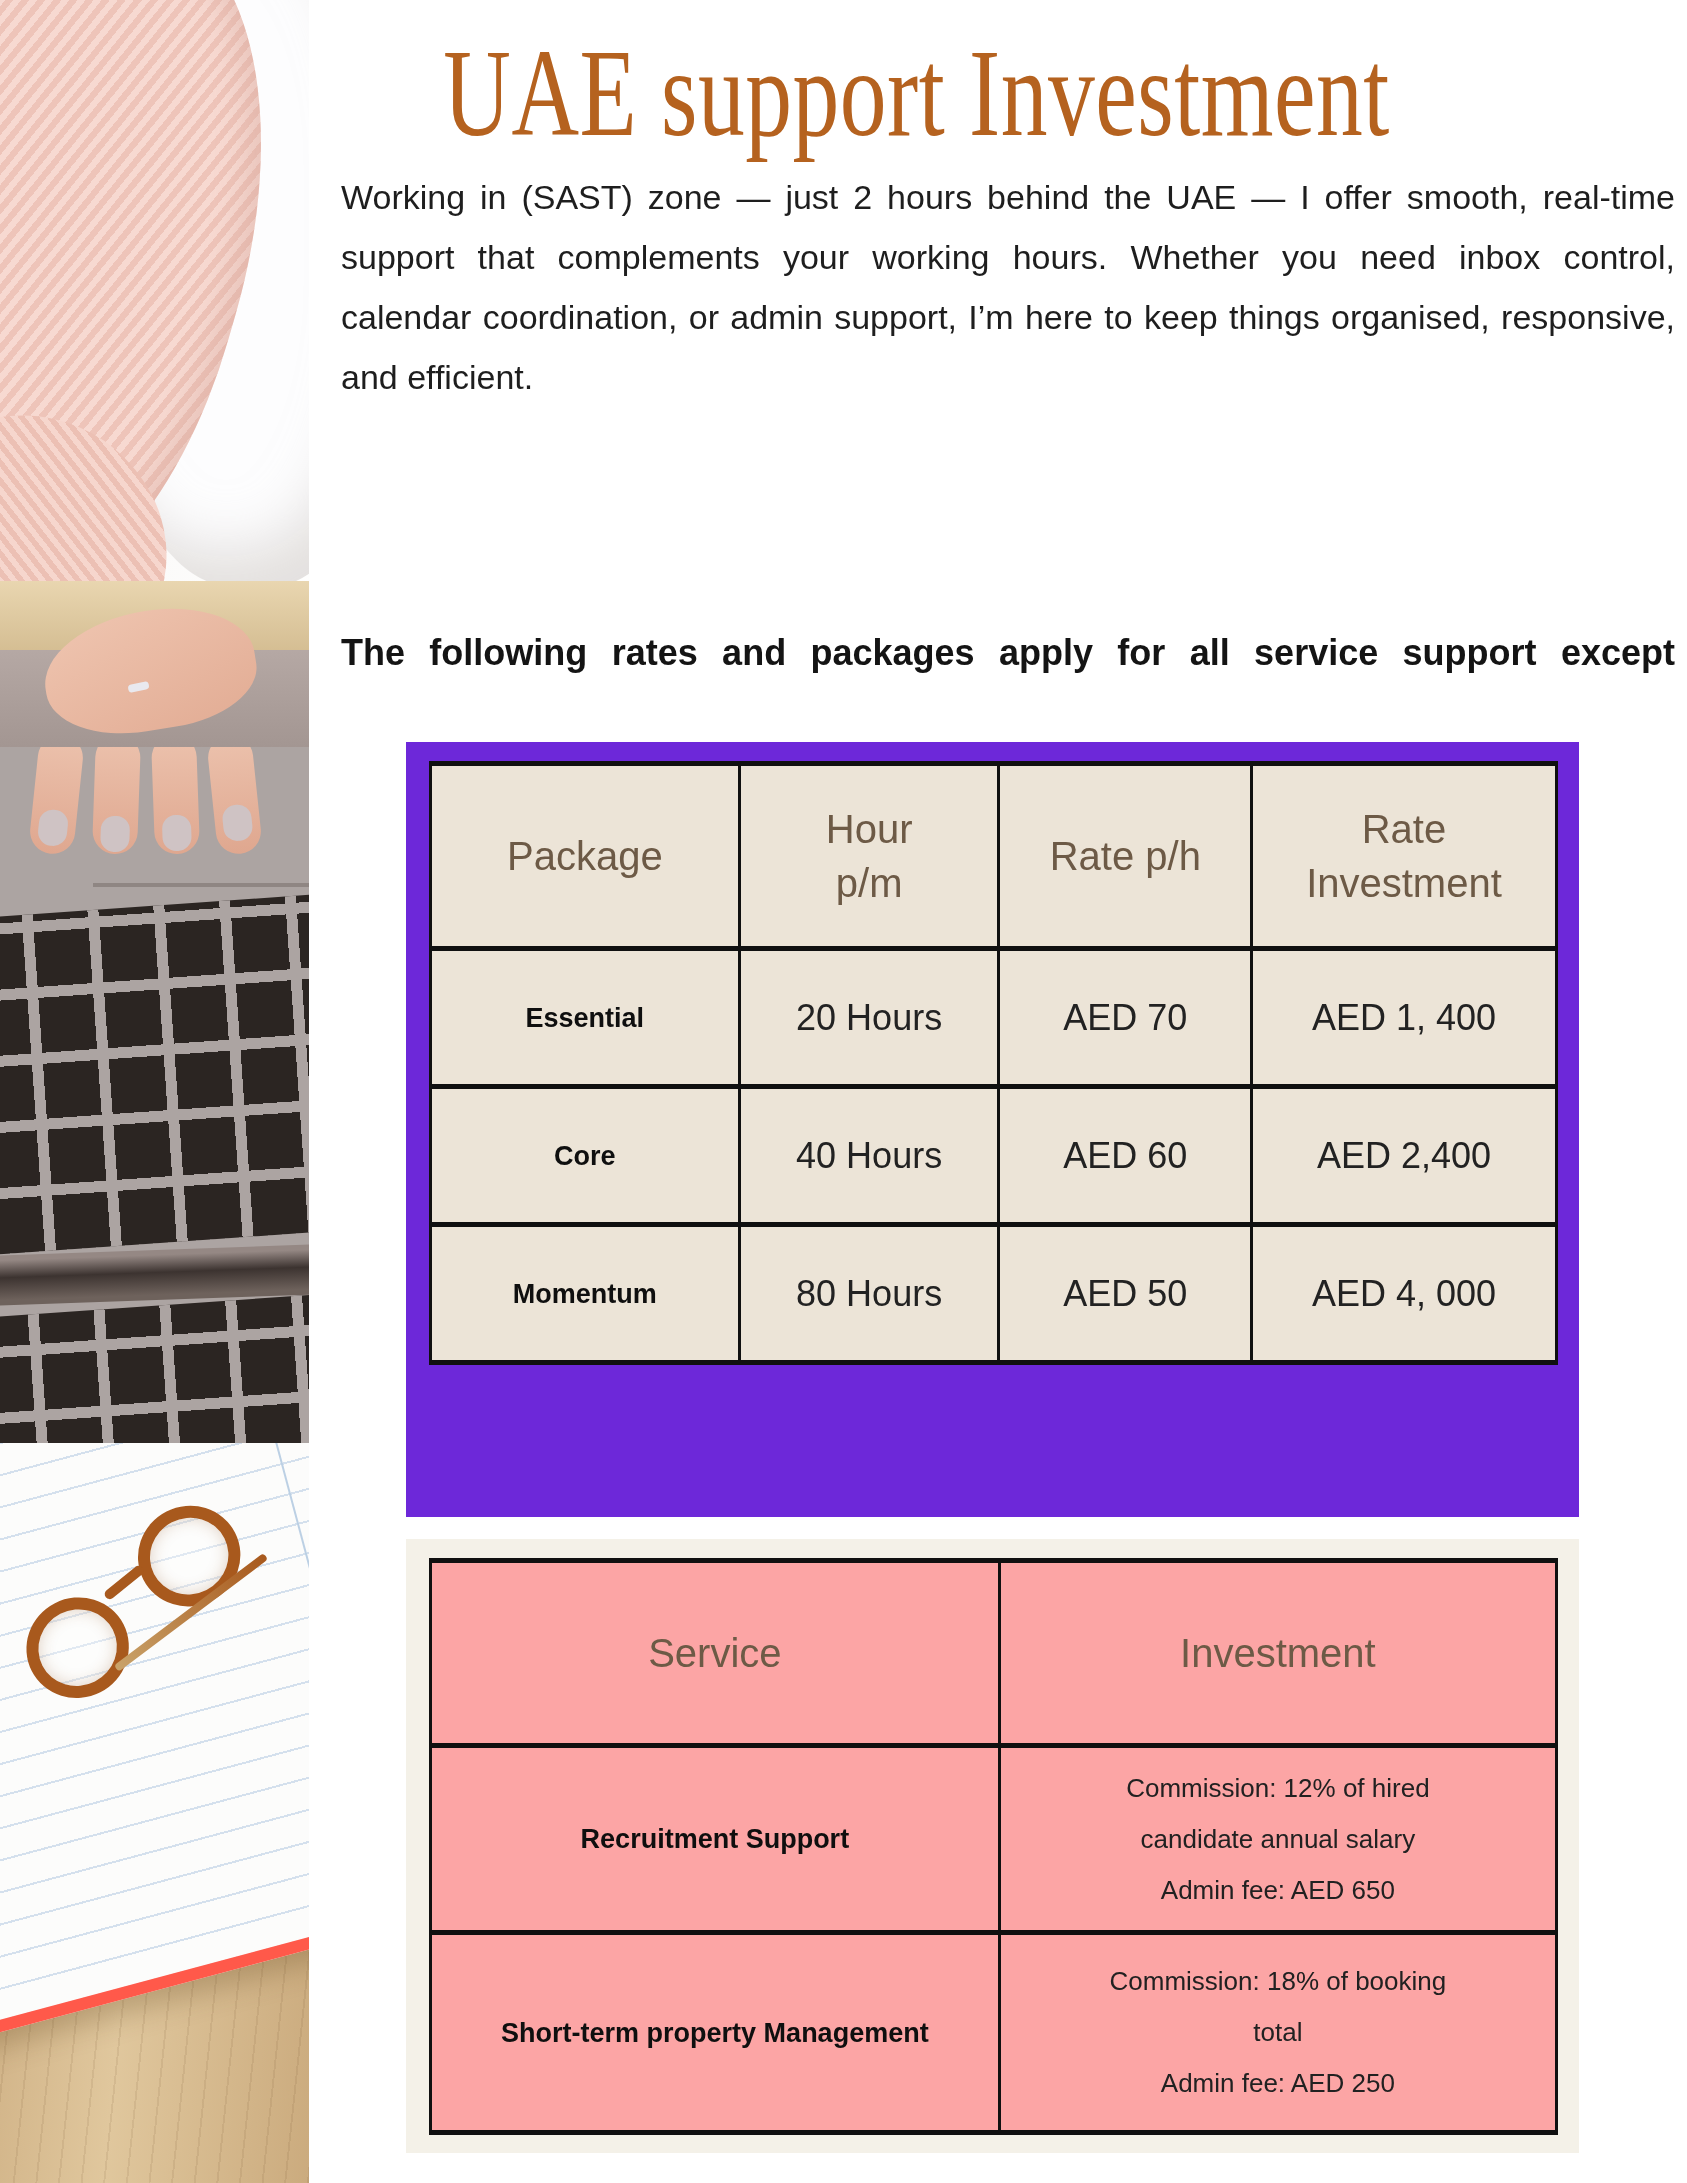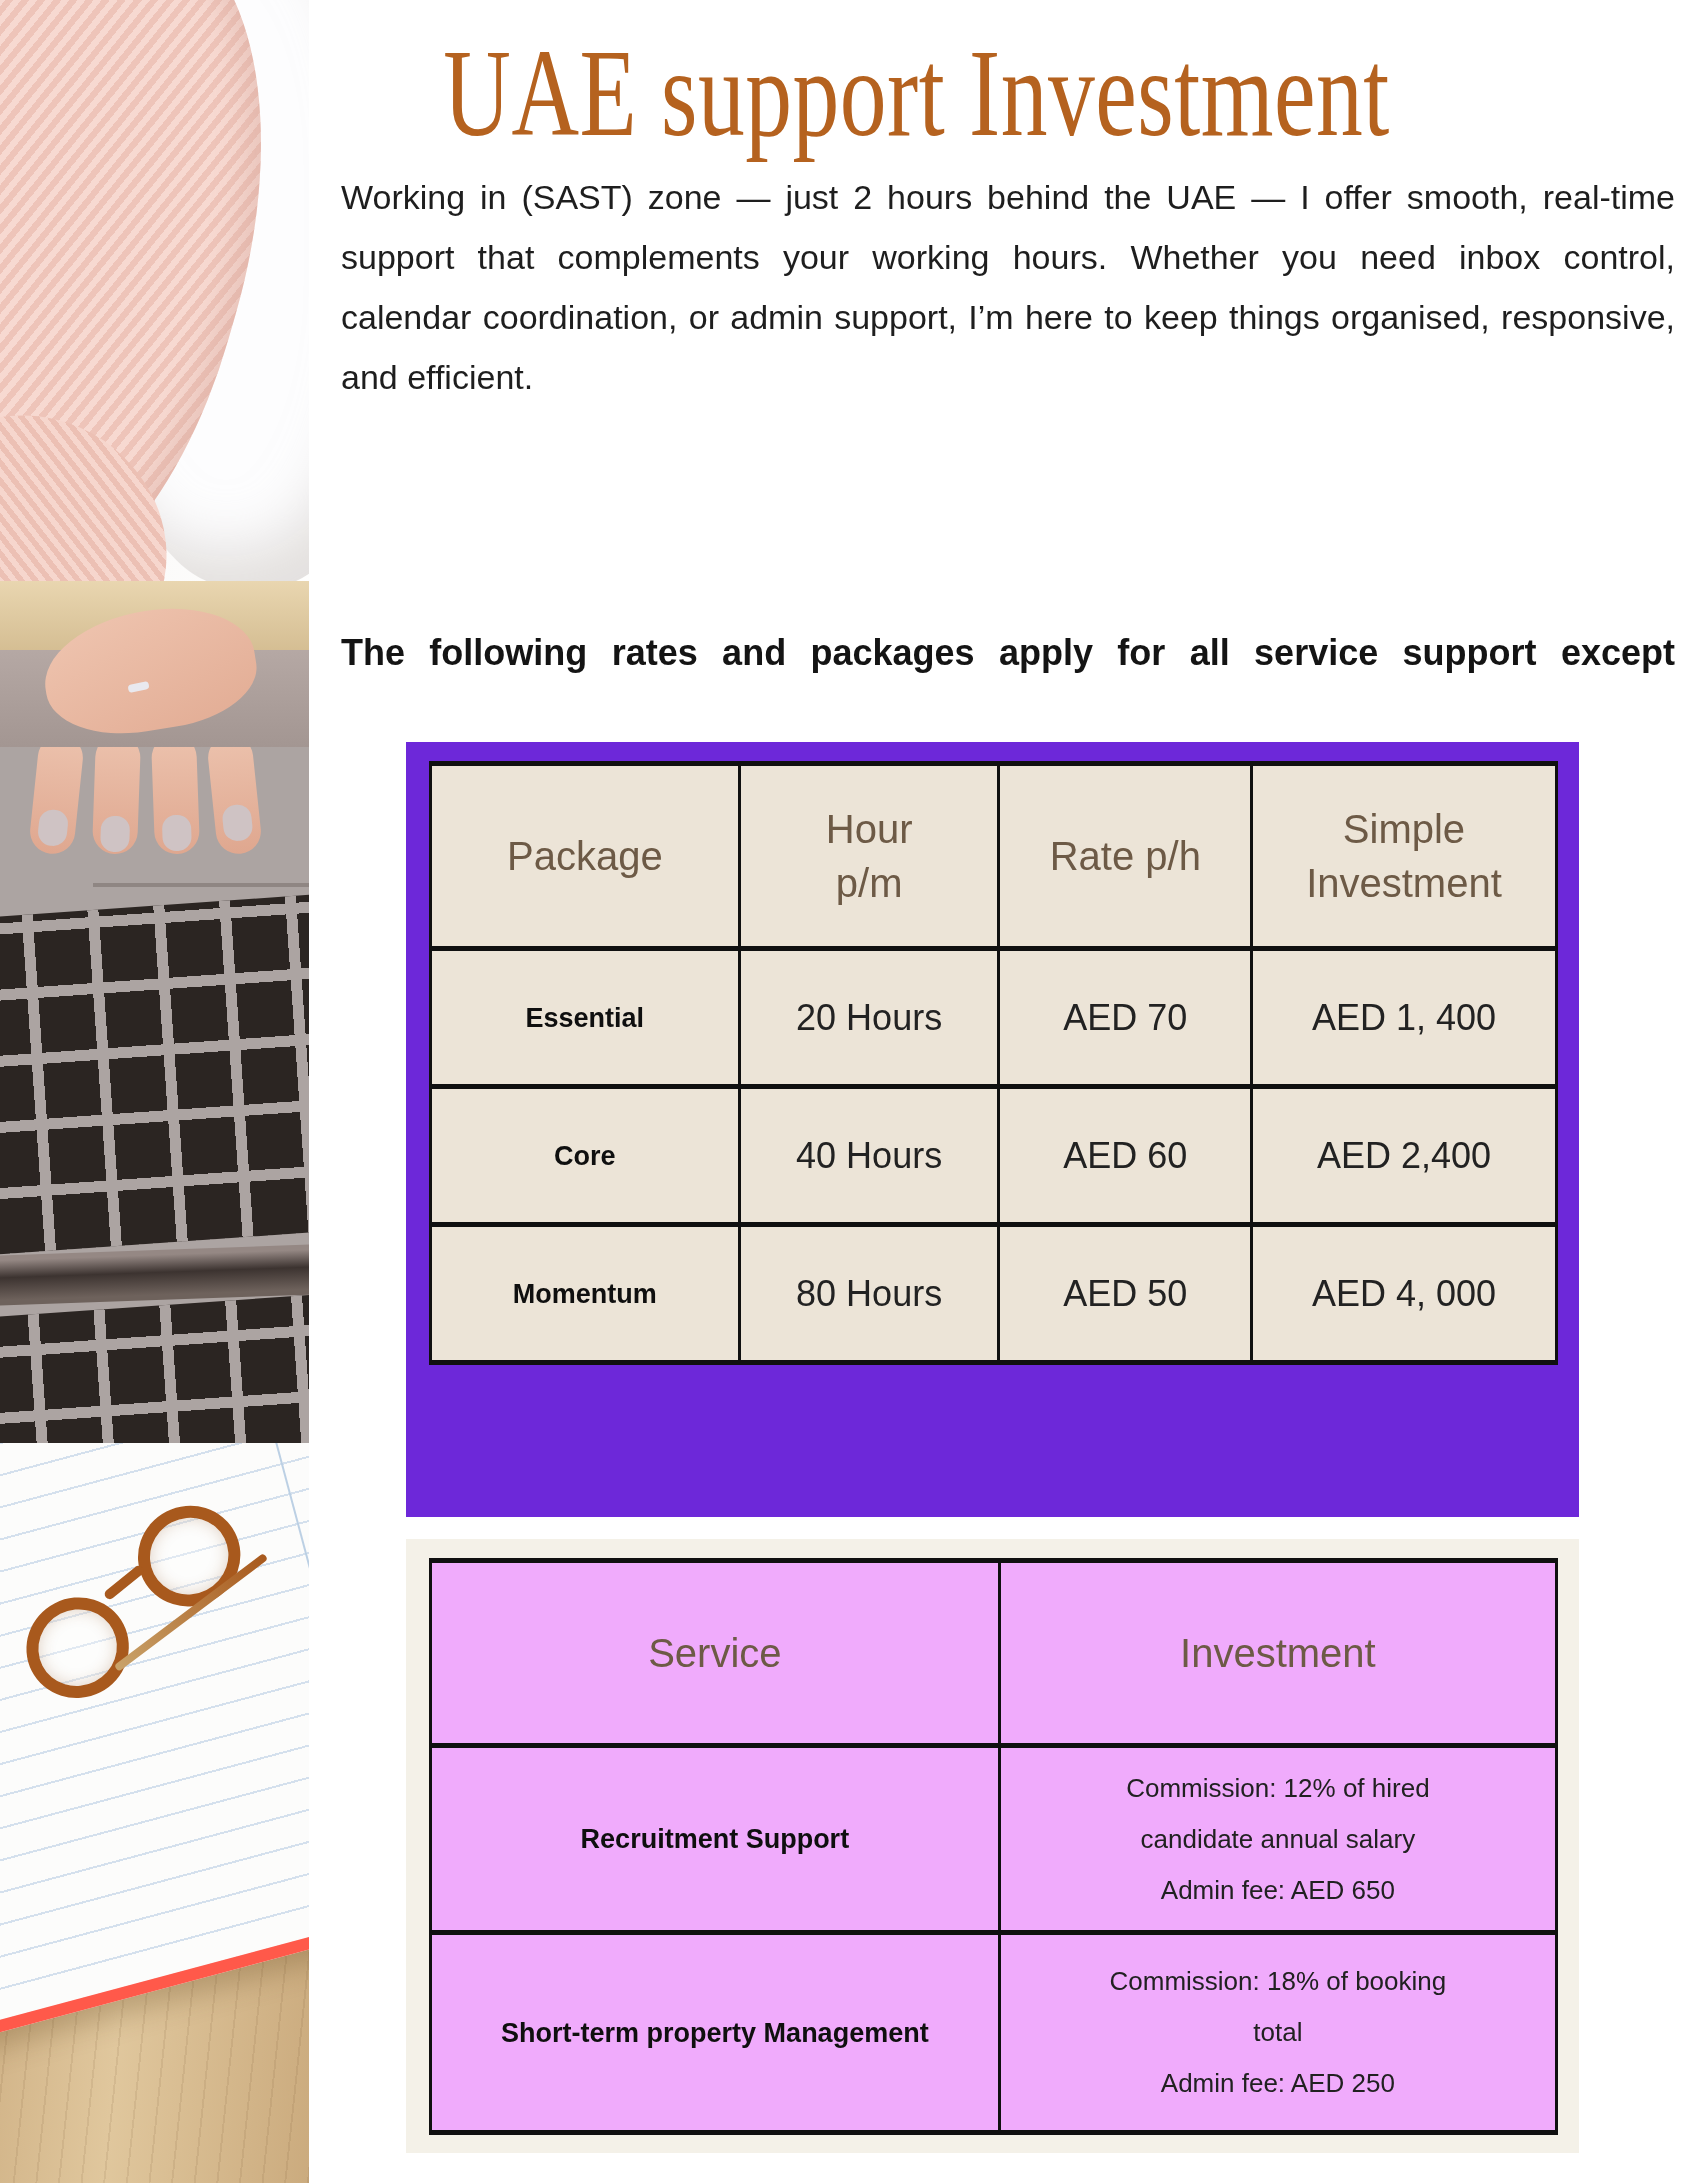--- a/index.html
+++ b/index.html
@@ -69,21 +69,21 @@
 
   
   .panel { position:absolute; left:406px; }
   .panel-1 { top:742px; width:1173px; height:775px; background:#6d28d9; }
   .panel-2 { top:1539px; width:1173px; height:614px;  background:#f4f1e8; }
 
   table { border-collapse:collapse; table-layout:fixed; margin:19px 0 0 22.5px; width:1129px; }
   table, th, td { border:3.7px solid #101010; }
   th, td { border-top-width:5px; border-bottom-width:5px; text-align:center; vertical-align:middle; padding:0 15px; }
   .panel-1 td, .panel-1 th { background:#ece4d7; }
-  .panel-2 td, .panel-2 th { background:#f0abfc;margin-left:21px; }
+  .panel-2 td, .panel-2 th { background:#fca5a5;margin-left:21px; }
 
   th { font-weight:400; color:#6d5a46; font-size:40px; line-height:54px; }
   .hdr-narrow { display:inline-block; max-width:112px; }
   .hdr-mid    { display:inline-block; max-width:269px; }
   tr.hdr-row  { height:185px; }
   .panel-1 tr.data-row { height:138px; }
   .panel-2 tr.data-row-a { height:187px; }
   .panel-2 tr.data-row-b { height:200px; }
 
   td.pkg-name, td.svc-name { font-weight:700; color:#0f0f0f; font-size:27px; line-height:52px; }
@@ -157,21 +157,21 @@
         <col style="width:27.5%">
         <col style="width:23%">
         <col style="width:22.5%">
         <col style="width:27%">
       </colgroup>
     <tbody>
         <tr class="hdr-row">
       <th><span>Package</span></th>
       <th><span class="hdr-narrow">Hour p/m</span></th>
       <th><span>Rate p/h</span></th>
-      <th><span class="hdr-mid">Simple Investment</span></th>
+      <th><span class="hdr-mid">Rate Investment</span></th>
     </tr>
     <tr class="data-row">
       <td class="pkg-name">Essential</td>
       <td class="val">20 Hours</td>
       <td class="val">AED 70</td>
       <td class="val">AED 1, 400</td>
     </tr>
     <tr class="data-row">
       <td class="pkg-name">Core</td>
       <td class="val">40 Hours</td>

